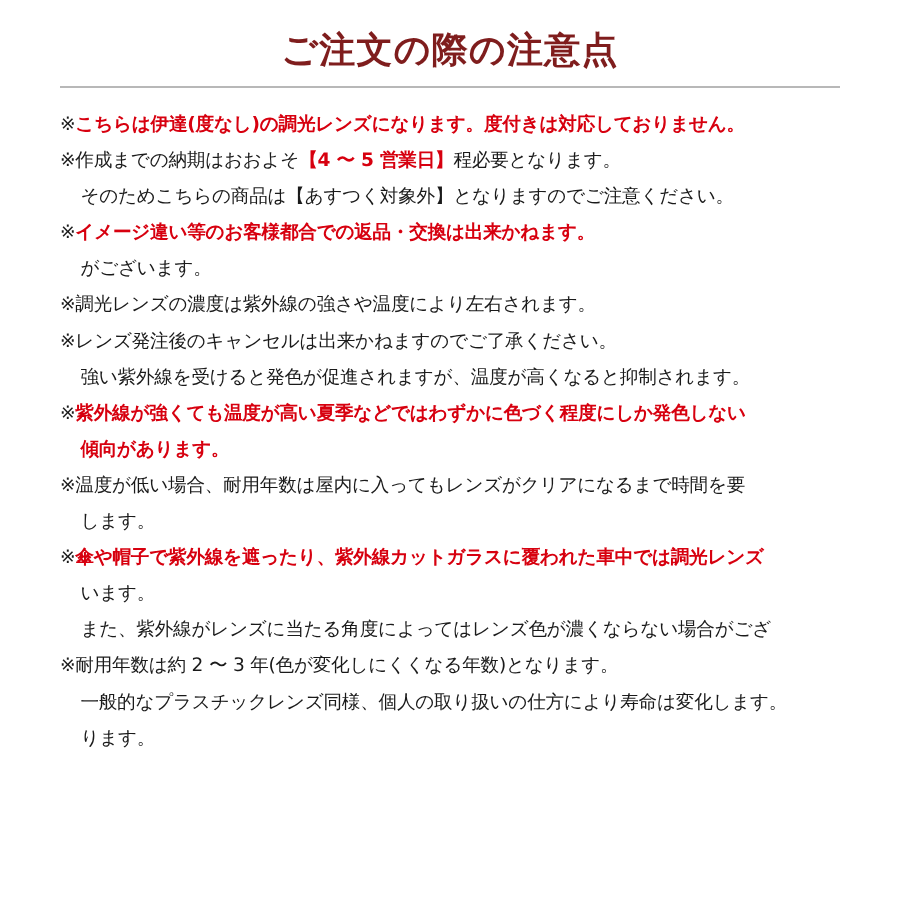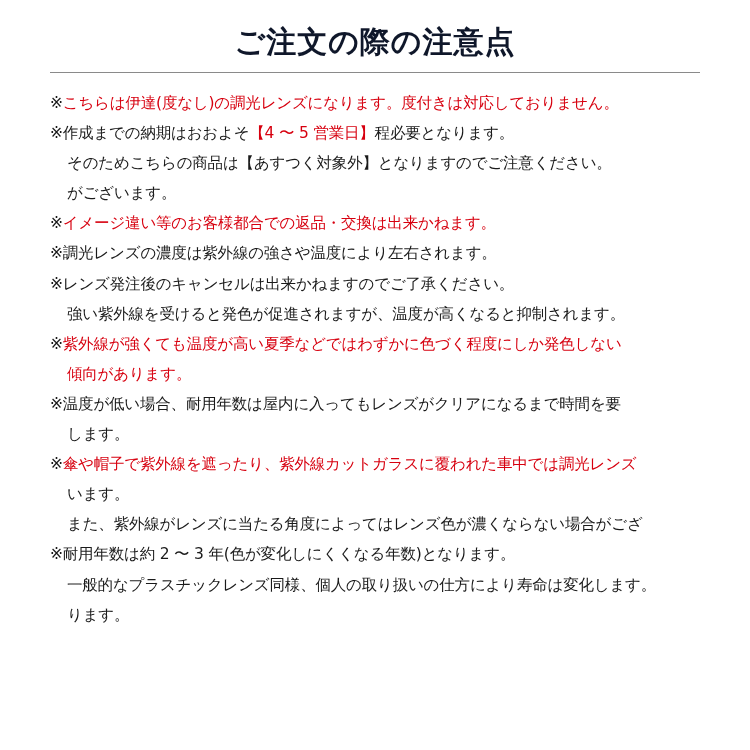--- a/index.html
+++ b/index.html
@@ -1,25 +1,25 @@
 <!DOCTYPE html>
 <html><head>
 <meta charset="utf-8">
 <style>
   html, body { margin: 0; padding: 0; background: #ffffff; }
   body { width: 750px; height: 750px; position: relative; overflow: hidden;
          font-family: "DejaVu Sans", "Liberation Sans", sans-serif; color: #1a1a1a; }
   .title { position: absolute; top: 22px; left: 0; width: 750px; text-align: center;
-           font-size: 30px; font-weight: bold; color: #0f172a; letter-spacing: 1px; }
+           font-size: 30px; font-weight: bold; color: #7f1d1d; letter-spacing: 1px; }
   .rule { position: absolute; top: 72px; left: 50px; width: 650px; height: 0;
           border-top: 1.5px solid #8a8a8a; }
   .notes { position: absolute; top: 88px; left: 50px; width: 660px; }
   .line { height: 30.1px; line-height: 30px; font-size: 15.5px; white-space: nowrap; letter-spacing: -0.2px; }
   .indent { padding-left: 17px; }
-  .red { color: #d7000f; font-weight: normal; }
+  .red { color: #d7000f; font-weight: bold; }
   .b { font-weight: normal; }
 </style>
 </head>
 <body>
 
 <div class="title">ご注文の際の注意点</div>
 <div class="rule"></div>
 
 <div class="notes">
 
@@ -27,26 +27,26 @@
     <span>※</span><span class="red">こちらは伊達(度なし)の調光レンズになります。度付きは対応しておりません。</span>
   </div>
 
   <div class="line">
     <span>※作成までの納期はおおよそ</span><span class="red">【4 〜 5 営業日】</span><span>程必要となります。</span>
   </div>
   <div class="line indent">
     <span>そのためこちらの商品は</span><span class="b">【あすつく対象外】</span><span>となりますのでご注意ください。</span>
   </div>
 
+  <div class="line">
+    <span>※</span><span class="red">イメージ違い等のお客様都合での返品・交換は出来かねます。</span>
+  </div>
+
   <div class="line indent">
     <span>がございます。</span>
-  </div>
-
-  <div class="line">
-    <span>※</span><span class="red">イメージ違い等のお客様都合での返品・交換は出来かねます。</span>
   </div>
 
   <div class="line">
     <span>※調光レンズの濃度は紫外線の強さや温度により左右されます。</span>
   </div>
 
   <div class="line">
     <span class="b">※レンズ発注後のキャンセルは出来かねますのでご了承ください。</span>
   </div>
   <div class="line indent">

